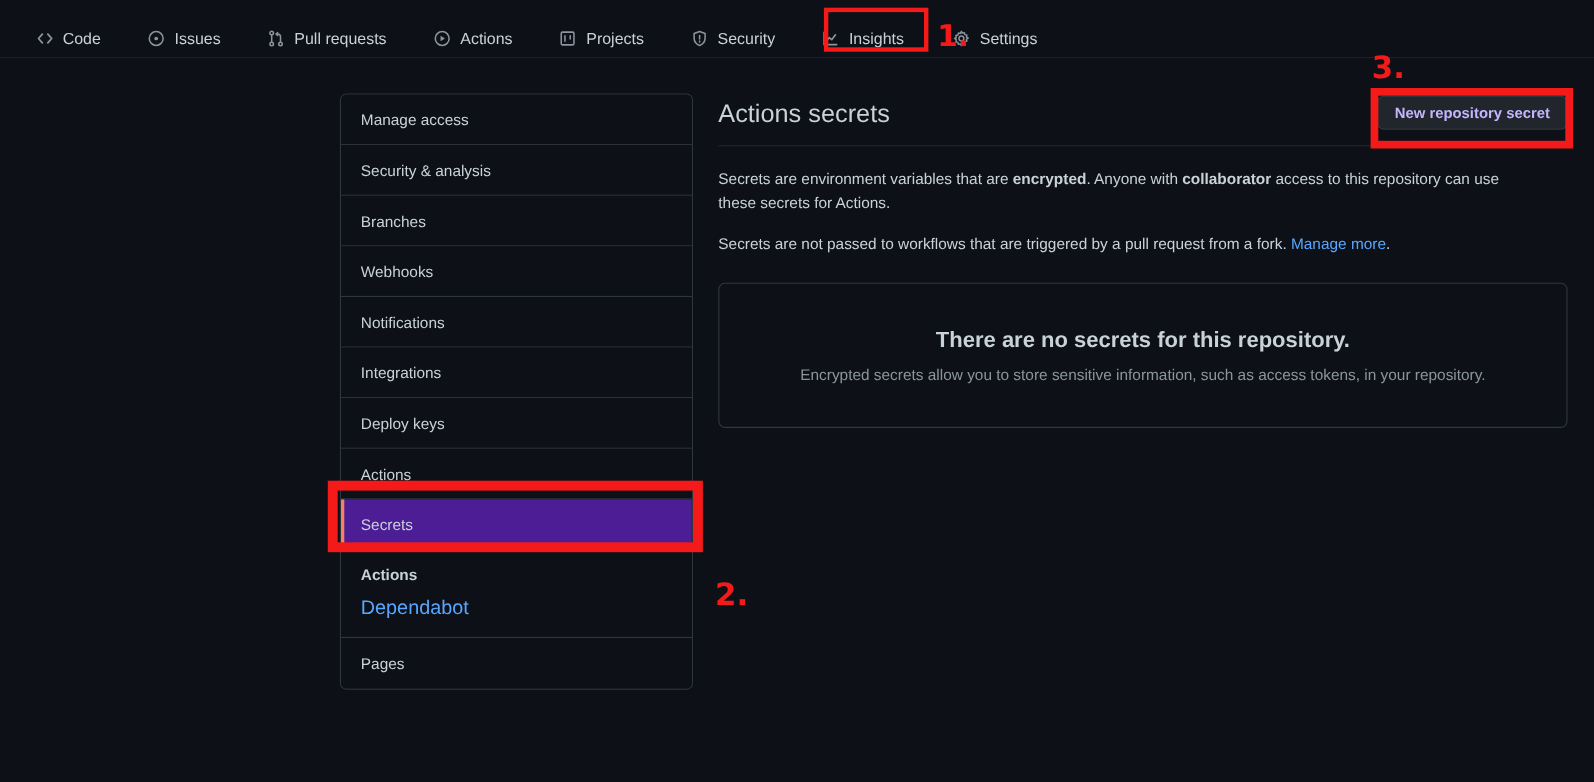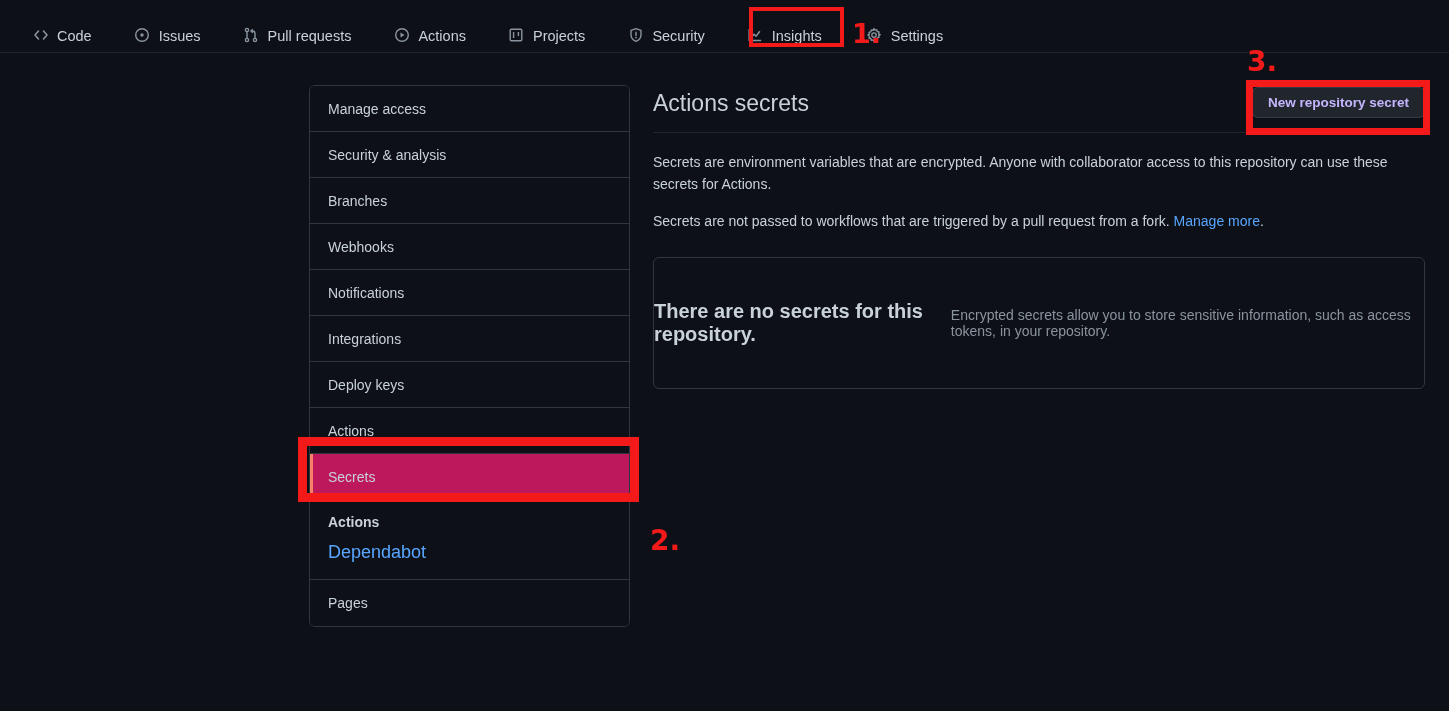--- a/index.html
+++ b/index.html
@@ -109,21 +109,21 @@
     align-items: center;
     padding-left: 18px;
     color: #c9d1d9;
     font-size: 14px;
     border-bottom: 1px solid #30363d;
     background: #0d1117;
     cursor: pointer;
     position: relative;
   }
   .side-item.selected {
-    background: #be185d;
+    background: #4c1d95;
     padding-left: 15px;
     border-left: 3px solid #f78166;
   }
 
   .side-group {
     padding: 14px 0 16px 18px;
     border-bottom: 1px solid #30363d;
     background: #0d1117;
   }
   .side-group-title {
@@ -201,32 +201,32 @@
     pointer-events: none;
   }
 
   .desc {
     color: #c9d1d9;
     font-size: 14px;
     line-height: 1.55;
     margin-top: 19px;
     max-width: 745px;
   }
-  .desc b { font-weight: normal; color: #c9d1d9; }
+  .desc b { font-weight: bold; color: #c9d1d9; }
   .desc-2 { margin-top: 16px; }
   .link { color: #58a6ff; cursor: pointer; }
 
   .empty-box {
     margin-top: 24px;
     border: 1px solid #30363d;
     border-radius: 6px;
     background: #0d1117;
     height: 132px;
     display: flex;
-    flex-direction: row;
+    flex-direction: column;
     align-items: center;
     justify-content: center;
     gap: 11px;
   }
   .empty-title {
     font-size: 20px;
     color: #c9d1d9;
     font-weight: bold;
   }
   .empty-sub {

